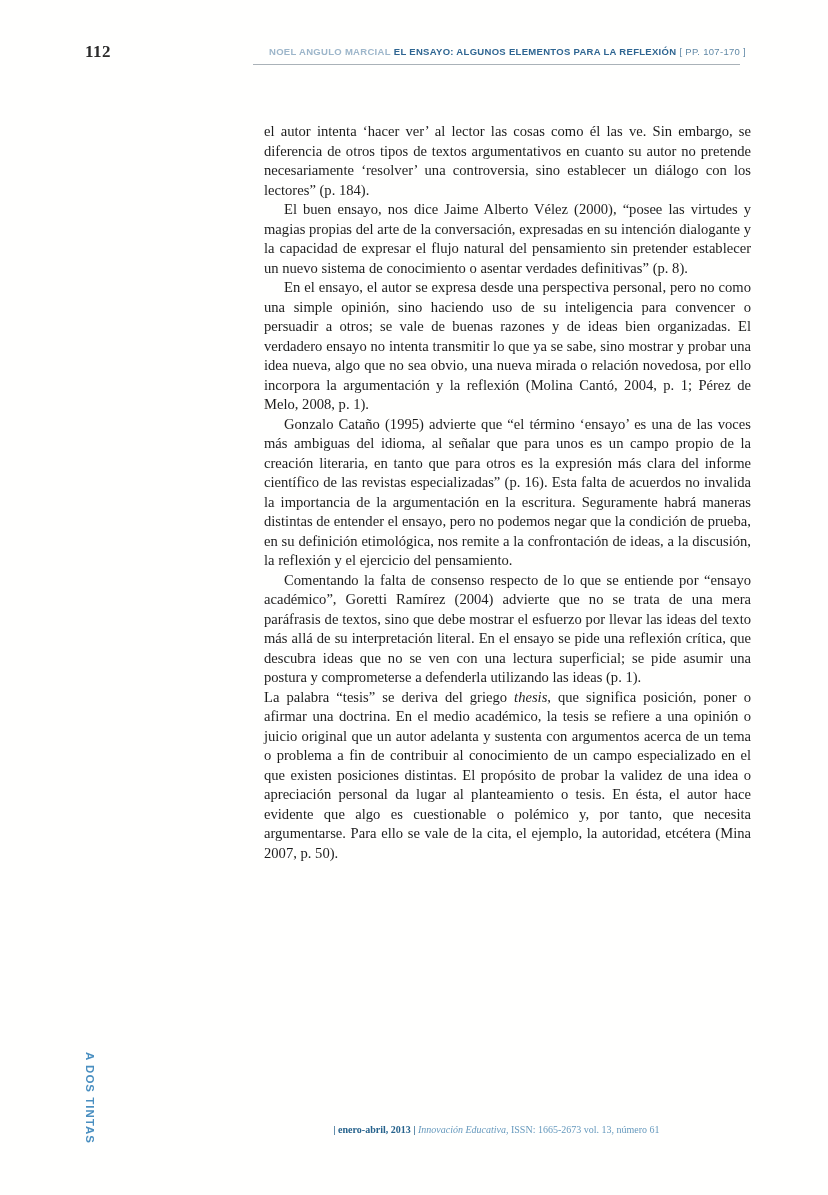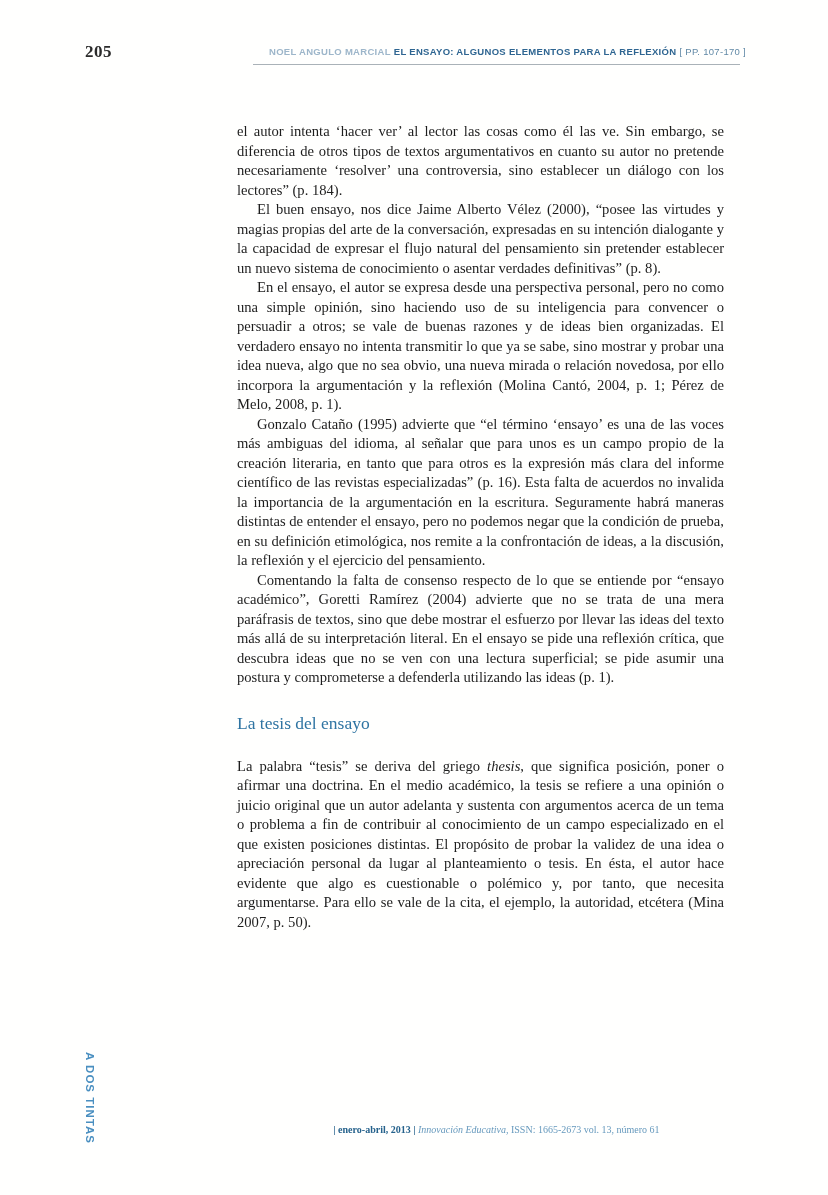--- a/index.html
+++ b/index.html
@@ -40,21 +40,21 @@
     border-bottom: 1px solid #aab2b8;
     white-space: nowrap;
   }
   .rh-author { color: var(--head-author, #9db6ca); font-weight: bold; margin-left: 16px; }
   .rh-title  { color: var(--head-title, #2e6591); font-weight: bold; text-align: right; }
   .rh-pp     { color: #6189a6; font-weight: normal; }
 
   
   .text-column {
     position: absolute;
-    left: 237px;
+    left: 264px;
     top: 122px;
     width: 487px;
     font-size: 14.6px;
     line-height: 19.5px;
     text-align: justify;
     color: var(--body-text, #1d1d1d);
     font-family: "Liberation Serif", serif;
   }
   .para { text-indent: 20px; }
   .para.no-indent { text-indent: 0; }
@@ -95,36 +95,35 @@
   }
   .f-issue   { color: var(--footer-dark, #26628c); font-weight: bold; }
   .f-journal { color: var(--footer-light, #6699bd); font-style: italic; }
   .f-issn    { color: var(--footer-light, #6699bd); }
 </style>
 </head>
 <body>
 
 <div class="page">
 
-  <div class="page-number">205</div>
+  <div class="page-number">112</div>
 
   <div class="running-head">
     <span class="rh-author">NOEL ANGULO MARCIAL</span>
     <span class="rh-title">EL ENSAYO: ALGUNOS ELEMENTOS PARA LA REFLEXIÓN</span>
     <span class="rh-pp">[ PP. 107-170 ]</span>
   </div>
 
   <main class="text-column">
     <p class="para no-indent">el autor intenta ‘hacer ver’ al lector las cosas como él las ve. Sin embargo, se diferencia de otros tipos de textos argumentativos en cuanto su autor no pretende necesariamente ‘resolver’ una controversia, sino establecer un diálogo con los lectores” (p. 184).</p>
     <p class="para">El buen ensayo, nos dice Jaime Alberto Vélez (2000), “posee las virtudes y magias propias del arte de la conversación, expresadas en su intención dialogante y la capacidad de expresar el flujo natural del pensamiento sin pretender establecer un nuevo sistema de conocimiento o asentar verdades definitivas” (p. 8).</p>
     <p class="para">En el ensayo, el autor se expresa desde una perspectiva personal, pero no como una simple opinión, sino haciendo uso de su inteligencia para convencer o persuadir a otros; se vale de buenas razones y de ideas bien organizadas. El verdadero ensayo no intenta transmitir lo que ya se sabe, sino mostrar y probar una idea nueva, algo que no sea obvio, una nueva mirada o relación novedosa, por ello incorpora la argumentación y la reflexión (Molina Cantó, 2004, p. 1; Pérez de Melo, 2008, p. 1).</p>
     <p class="para">Gonzalo Cataño (1995) advierte que “el término ‘ensayo’ es una de las voces más ambiguas del idioma, al señalar que para unos es un campo propio de la creación literaria, en tanto que para otros es la expresión más clara del informe científico de las revistas especializadas” (p. 16). Esta falta de acuerdos no invalida la importancia de la argumentación en la escritura. Seguramente habrá maneras distintas de entender el ensayo, pero no podemos negar que la condición de prueba, en su definición etimológica, nos remite a la confrontación de ideas, a la discusión, la reflexión y el ejercicio del pensamiento.</p>
     <p class="para">Comentando la falta de consenso respecto de lo que se entiende por “ensayo académico”, Goretti Ramírez (2004) advierte que no se trata de una mera paráfrasis de textos, sino que debe mostrar el esfuerzo por llevar las ideas del texto más allá de su interpretación literal. En el ensayo se pide una reflexión crítica, que descubra ideas que no se ven con una lectura superficial; se pide asumir una postura y comprometerse a defenderla utilizando las ideas (p. 1).</p>
 
-    <h2 class="section-heading">La tesis del ensayo</h2>
 
     <p class="para no-indent"><span>La palabra “tesis” se deriva del griego </span><span class="italic">thesis</span><span>, que significa posición, poner o afirmar una doctrina. En el medio académico, la tesis se refiere a una opinión o juicio original que un autor adelanta y sustenta con argumentos acerca de un tema o problema a fin de contribuir al conocimiento de un campo especializado en el que existen posiciones distintas. El propósito de probar la validez de una idea o apreciación personal da lugar al planteamiento o tesis. En ésta, el autor hace evidente que algo es cuestionable o polémico y, por tanto, que necesita argumentarse. Para ello se vale de la cita, el ejemplo, la autoridad, etcétera (Mina 2007, p. 50).</span></p>
   </main>
 
   <div class="side-label">A DOS TINTAS</div>
 
   <footer class="page-footer">
     <span class="f-issue">| enero-abril, 2013 |</span>
     <span class="f-journal">Innovación Educativa,</span>
     <span class="f-issn">ISSN: 1665-2673 vol. 13, número 61</span>

